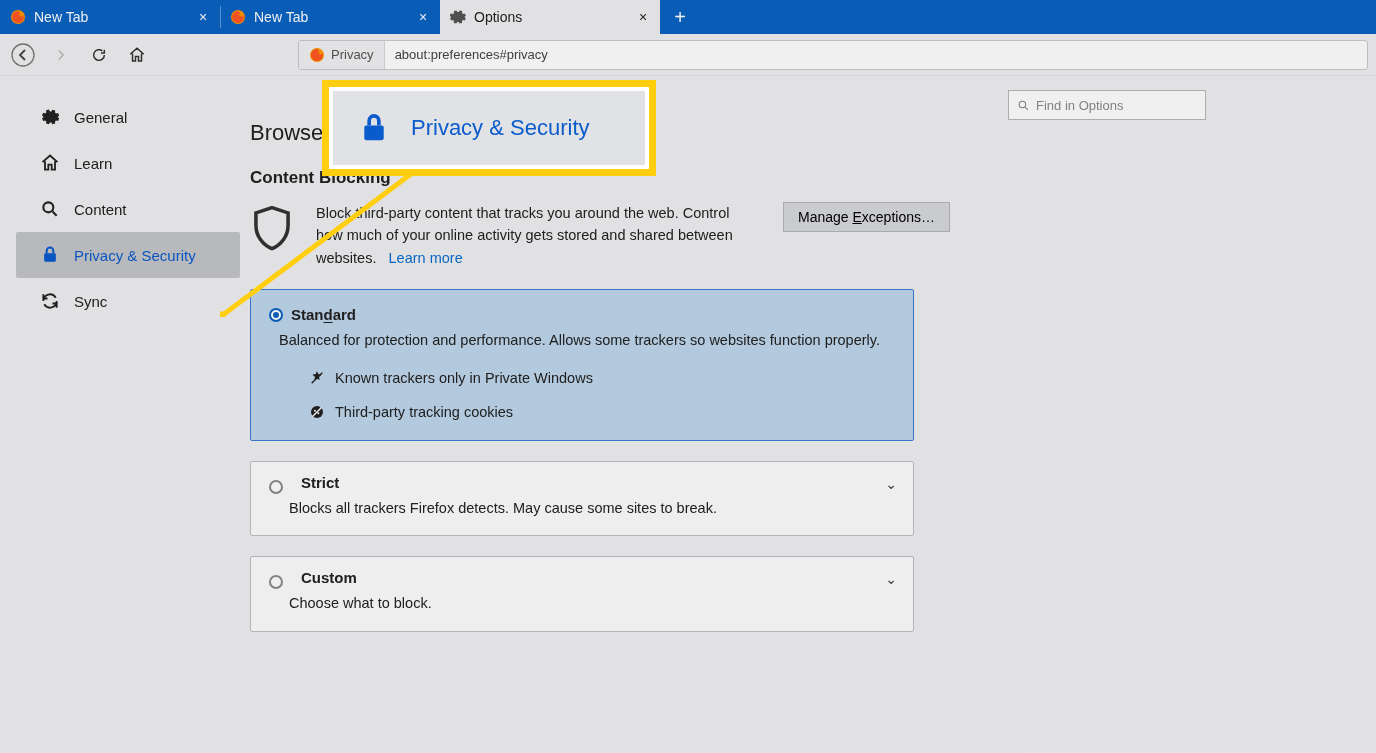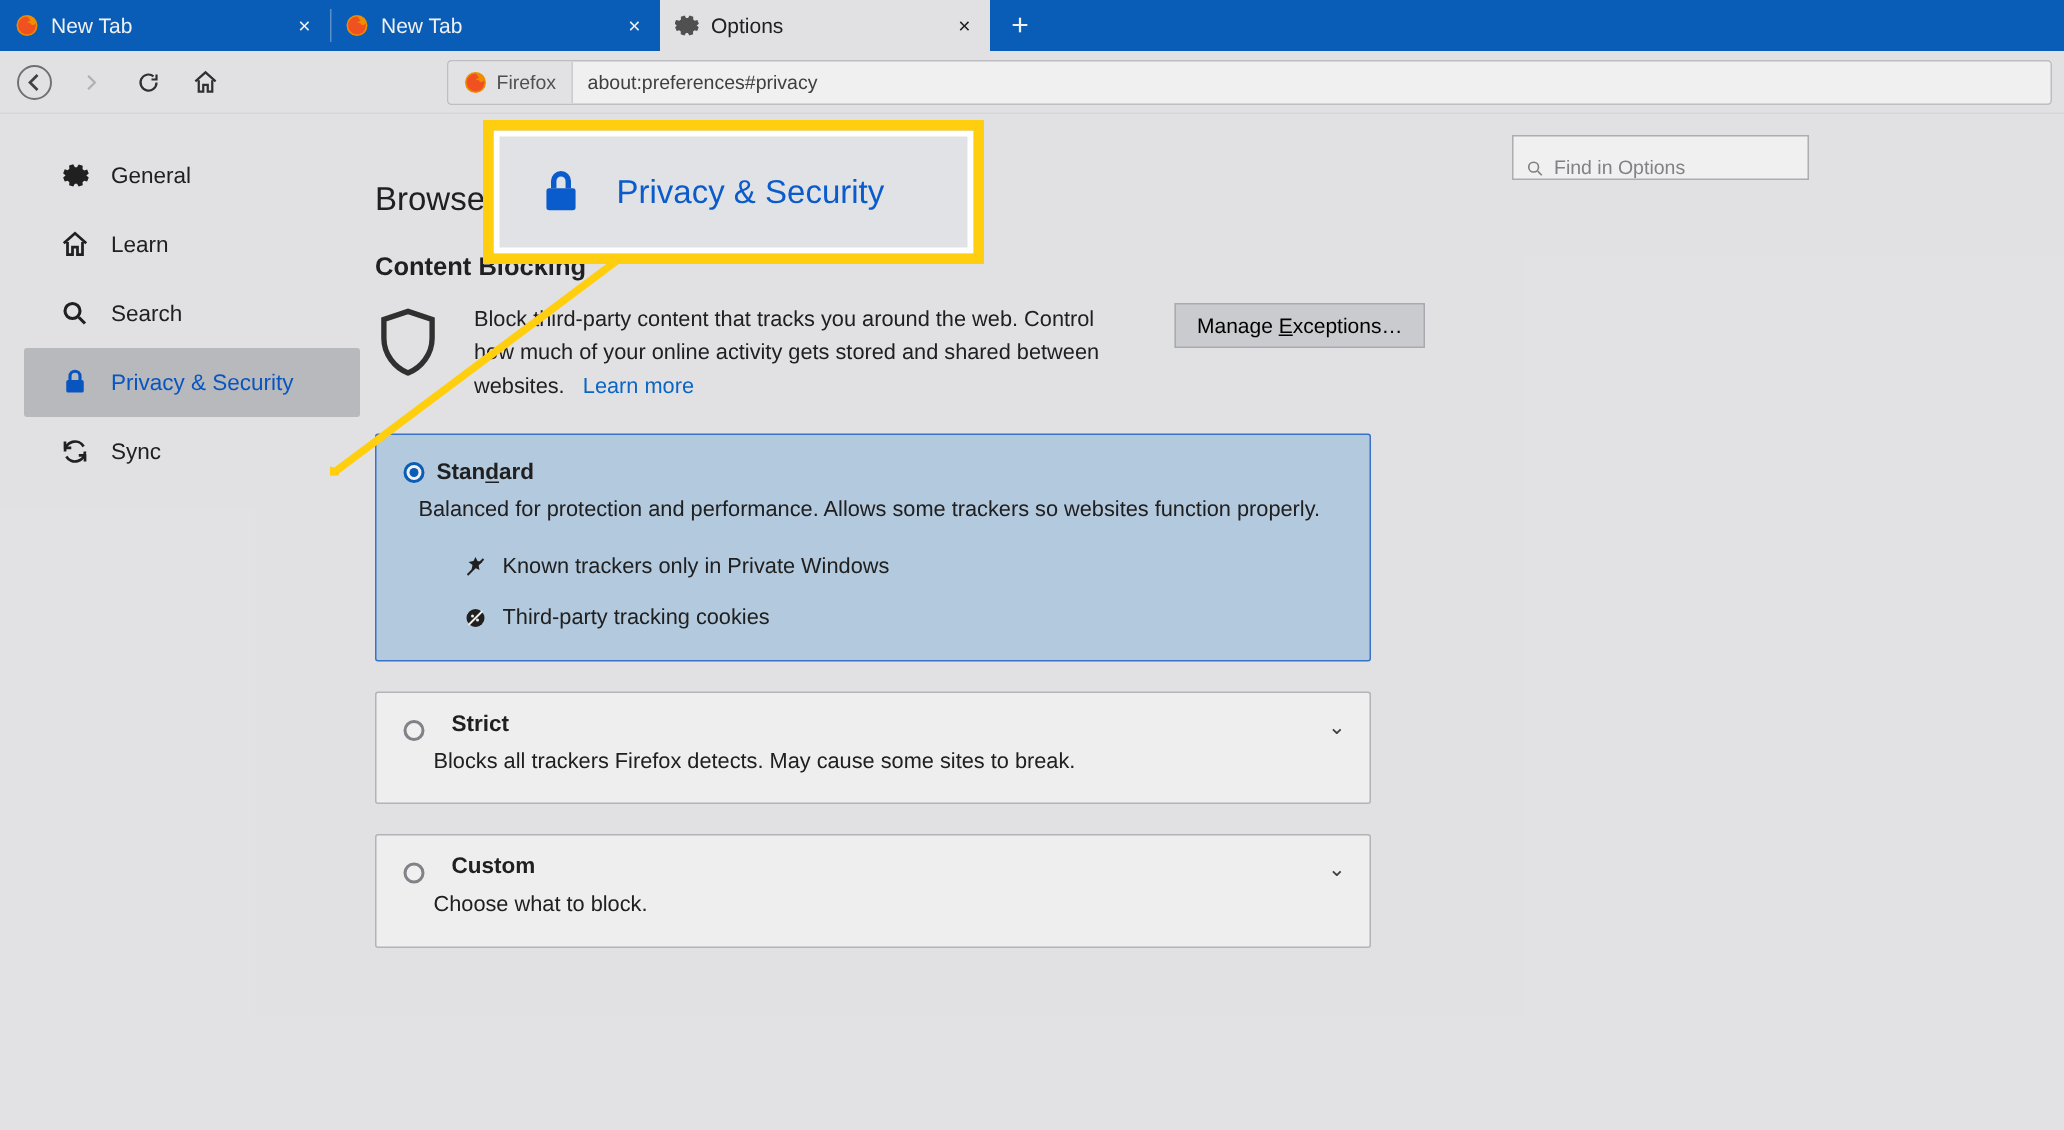--- a/index.html
+++ b/index.html
@@ -25,21 +25,21 @@
 
 
 .page { display: flex; height: calc(753px - 34px - 42px); }
 .sidebar { width: 240px; padding: 18px 0 0 24px; }
 .side-item { display: flex; align-items: center; gap: 14px; height: 46px; padding: 0 16px; font-size: 15px; cursor: pointer; border-radius: 2px; }
 .side-item .icon { width: 20px; height: 20px; display: inline-flex; align-items: center; justify-content: center; }
 .side-item.selected { background: #c4c5c8; color: #0a5bcc; font-weight: 500; margin-left: -8px; padding-left: 24px; }
 
 .main { flex: 1; padding: 10px 40px 40px 10px; position: relative; }
 .search-wrap { position: absolute; right: 170px; top: 14px; }
-.search-box { width: 198px; height: 30px; border: 1px solid #b7b7bd; background: #fff; display: flex; align-items: flex-end; padding: 0 8px; font-size: 13px; color: #8a8a8f; gap: 6px; }
+.search-box { width: 198px; height: 30px; border: 1px solid #b7b7bd; background: #fff; display: flex; align-items: center; padding: 0 8px; font-size: 13px; color: #8a8a8f; gap: 6px; }
 h1.page-title { font-size: 22px; font-weight: 400; margin: 34px 0 22px 0; color: #222; }
 h2.section-title { font-size: 17px; font-weight: 600; margin-bottom: 14px; }
 .blocking-header { display: flex; align-items: flex-start; }
 .shield { margin-right: 22px; margin-top: 2px; }
 .desc { flex: 1; font-size: 14.5px; line-height: 1.55; color: #222; max-width: 430px; }
 .learn-more { color: #0a6dd1; cursor: pointer; }
 .manage-btn { background: #d7d8dc; border: 1px solid #b4b5ba; padding: 6px 14px; font-size: 14px; cursor: pointer; margin-left: 37px; }
 
 .card { border: 1px solid #bfc0c5; background: #fdfdfe; border-radius: 2px; padding: 16px 22px 20px 22px; margin-top: 20px; position: relative; width: 664px; }
 .card.selected { border: 1.5px solid #3c7bd4; background: #bfd6ec; padding-left: 12px; }
@@ -127,21 +127,21 @@
   </span>
   <div style="width:130px"></div>
   <div class="urlbar">
     <div class="urlbar-segment">
       <span>
         <svg width="16" height="16" viewBox="0 0 16 16">
             <circle cx="8" cy="8" r="7" fill="#ff9500"></circle>
             <path d="M8 2a6 6 0 1 0 5.7 4.1c-.3 1.2-1.5 2-2.7 1.4-.6-1-1.8-1.6-3-1.5.6-.7 1.5-1 2.4-.8C9.9 3.9 8.5 2 8 2z" fill="#ff5722"></path>
           </svg>
       </span>
-      <span class="brand">Firefox</span>
+      <span class="brand">Privacy</span>
     </div>
     <span class="urlbar-text">about:preferences#privacy</span>
   </div>
 </div>
 
 <div class="page">
   <div class="sidebar">
     <div class="side-item">
       <span class="icon">
           <svg width="20" height="20" viewBox="0 0 24 24">
@@ -158,21 +158,21 @@
         </span>
       <span>Learn</span>
     </div>
     <div class="side-item">
       <span class="icon">
           <svg width="20" height="20" viewBox="0 0 24 24">
             <circle cx="10" cy="10" r="6" fill="none" stroke="#222" stroke-width="2.5"></circle>
             <path d="M15 15l5 5" stroke="#222" stroke-width="2.5"></path>
           </svg>
         </span>
-      <span>Search</span>
+      <span>Content</span>
     </div>
     <div class="side-item selected">
       <span class="icon">
           <svg width="20" height="20" viewBox="0 0 24 24">
             <rect x="5" y="10" width="14" height="10" rx="1.5" fill="#0a5bcc"></rect>
             <path d="M8 10V7a4 4 0 0 1 8 0v3" fill="none" stroke="#0a5bcc" stroke-width="2.5"></path>
           </svg>
         </span>
       <span>Privacy &amp; Security</span>
     </div>

